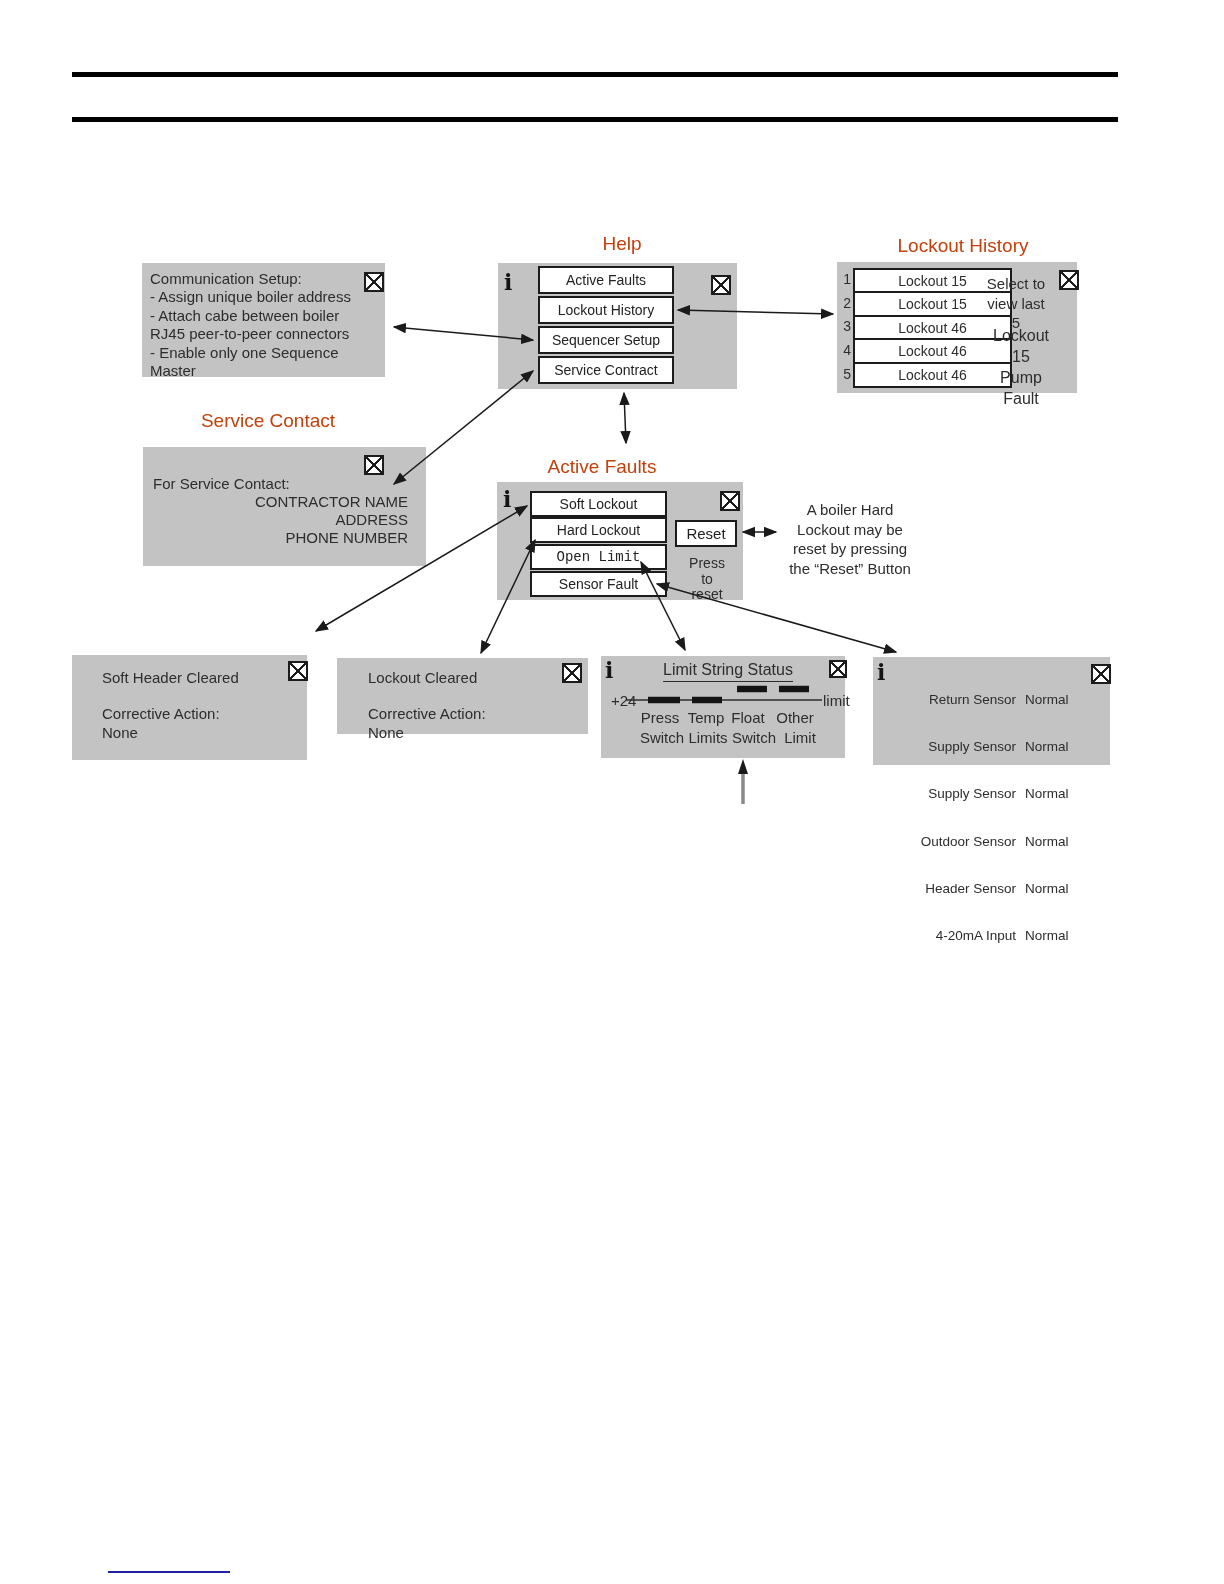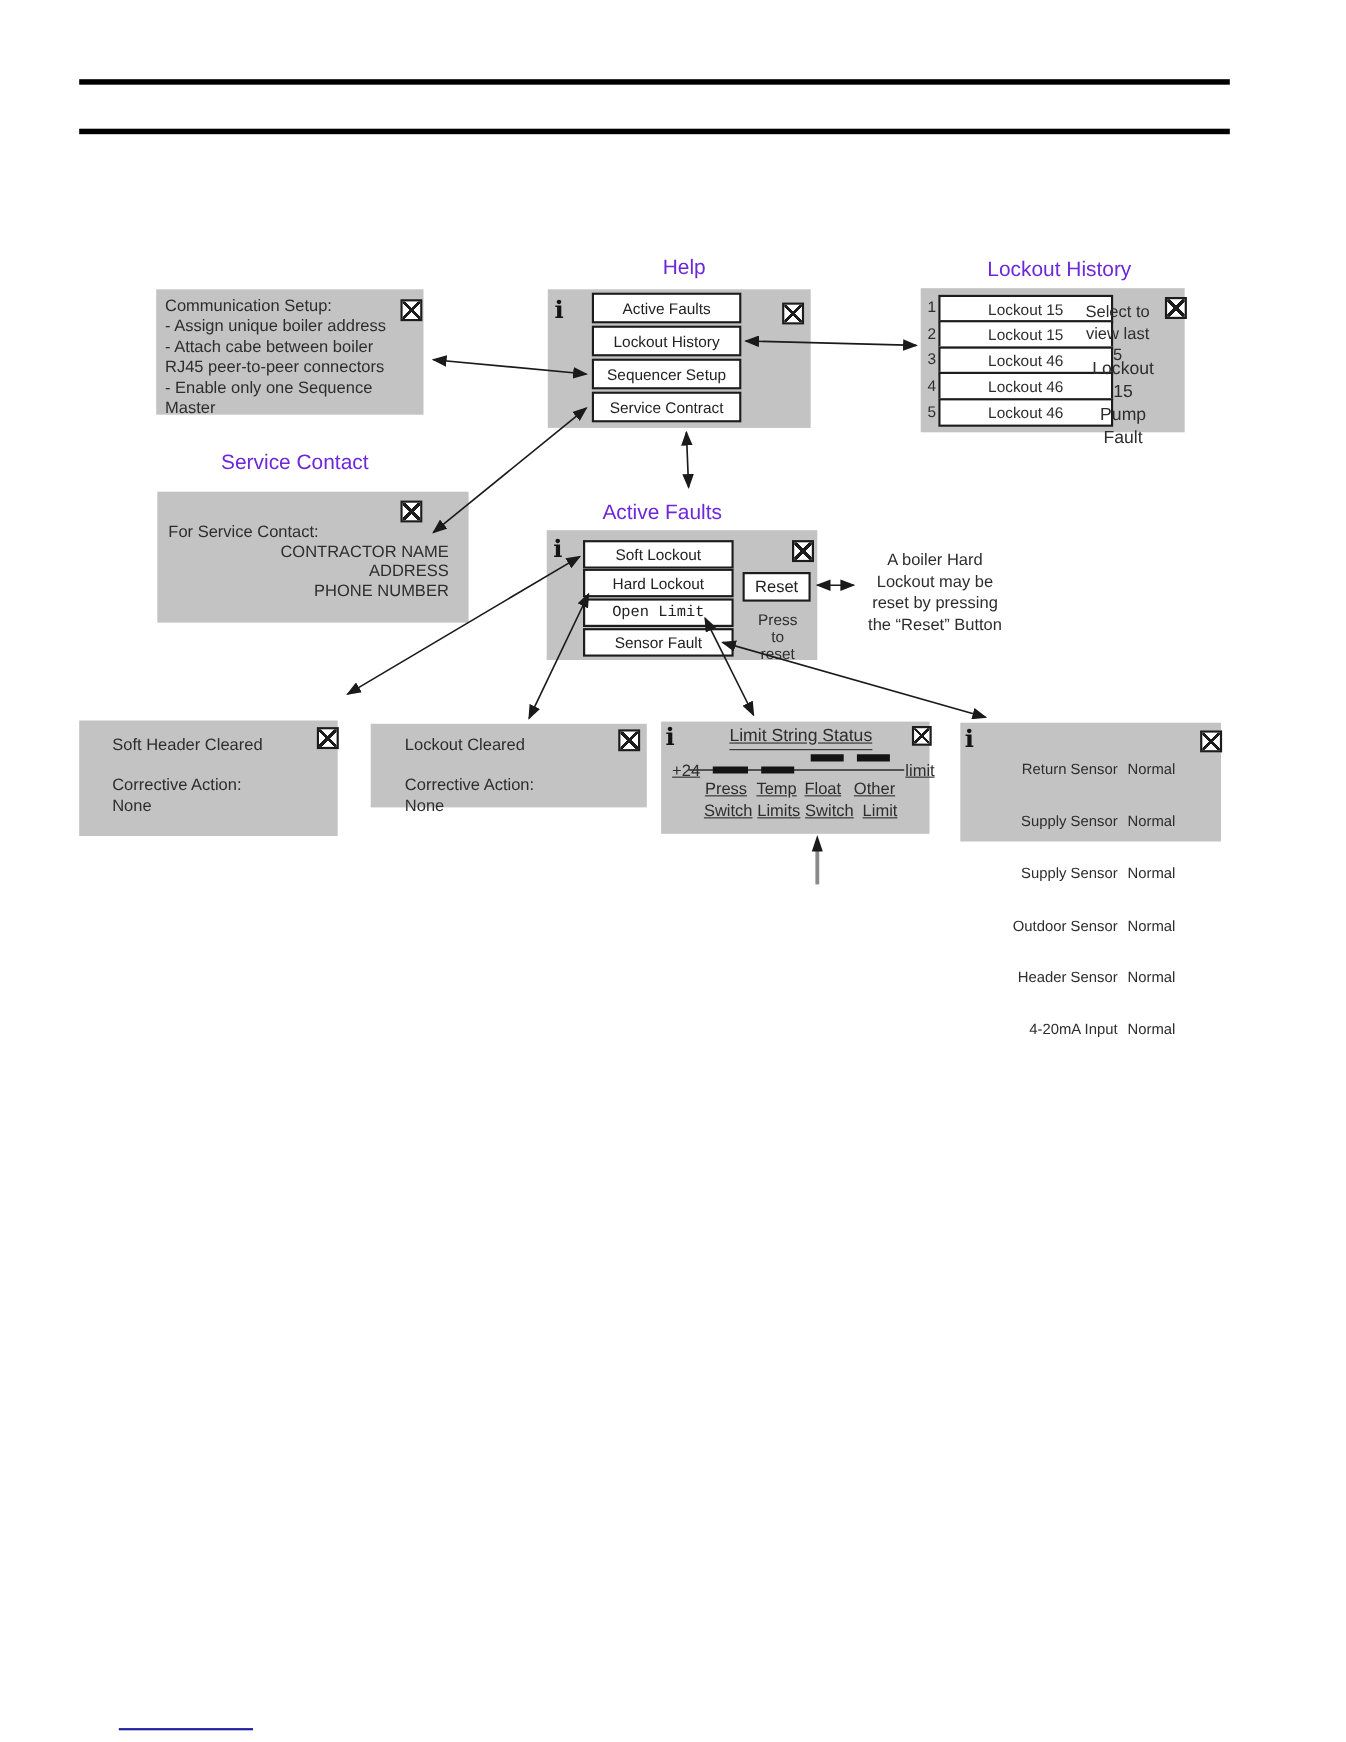--- a/index.html
+++ b/index.html
@@ -1,39 +1,39 @@
 <!DOCTYPE html>
 <html><head>
 <meta charset="utf-8">
 <style>
   html,body{margin:0;padding:0;background:#fff;}
   #page{position:relative;width:1224px;height:1584px;background:#ffffff;overflow:hidden;
         font-family:"Liberation Sans", sans-serif;color:#2d2d2d;}
   .rule{position:absolute;background:#000;}
   .panel{position:absolute;background:#c3c3c3;}
-  .title{position:absolute;transform:translateX(-50%);font-size:19px;color:#6d28d9;white-space:nowrap;}
+  .title{position:absolute;transform:translateX(-50%);font-size:19px;color:#c2410c;white-space:nowrap;}
   .btn{position:absolute;background:#fff;border:2px solid #1c1c1c;display:flex;align-items:center;
        justify-content:center;font-size:14px;color:#222;white-space:nowrap;}
   .xicon{position:absolute;width:16px;height:16px;background:#fff;border:2px solid #1c1c1c;
     background-image:
       linear-gradient(45deg, transparent 44%, #1c1c1c 44%, #1c1c1c 56%, transparent 56%),
       linear-gradient(-45deg, transparent 44%, #1c1c1c 44%, #1c1c1c 56%, transparent 56%);}
   .iicon{position:absolute;font-family:"DejaVu Serif", serif;font-weight:bold;font-size:22px;
          line-height:1;color:#141414;}
   .txt{position:absolute;font-size:15px;line-height:18.4px;white-space:pre-line;}
   .ctxt{position:absolute;transform:translateX(-50%);font-size:15px;line-height:19.6px;
         text-align:center;white-space:pre-line;}
   .rtxt{position:absolute;text-align:right;font-size:15px;line-height:18px;white-space:pre-line;}
   .num{position:absolute;font-size:14px;width:14px;text-align:right;}
   .hrow{position:absolute;left:853px;width:155px;height:22px;background:#fff;border:2px solid #1c1c1c;
         display:flex;align-items:center;justify-content:center;font-size:14px;}
   .srow{display:flex;font-size:13.5px;line-height:15.2px;margin-top:32px;}
   .srow .sname{flex:0 0 143px;text-align:right;}
   .srow .sval{margin-left:9px;}
-  .clabel{position:absolute;transform:translateX(-50%);font-size:15px;white-space:nowrap;text-decoration:underline;}
+  .clabel{position:absolute;transform:translateX(-50%);font-size:15px;white-space:nowrap;}
   svg.overlay{position:absolute;left:0;top:0;pointer-events:none;}
   .footer-link{position:absolute;background:#2020a0;}
 </style>
 </head>
 <body>
 
 <div id="page">
 
   <div class="rule" style="left:72px;top:72px;width:1046px;height:5px;"></div>
   <div class="rule" style="left:72px;top:117px;width:1046px;height:5px;"></div>

